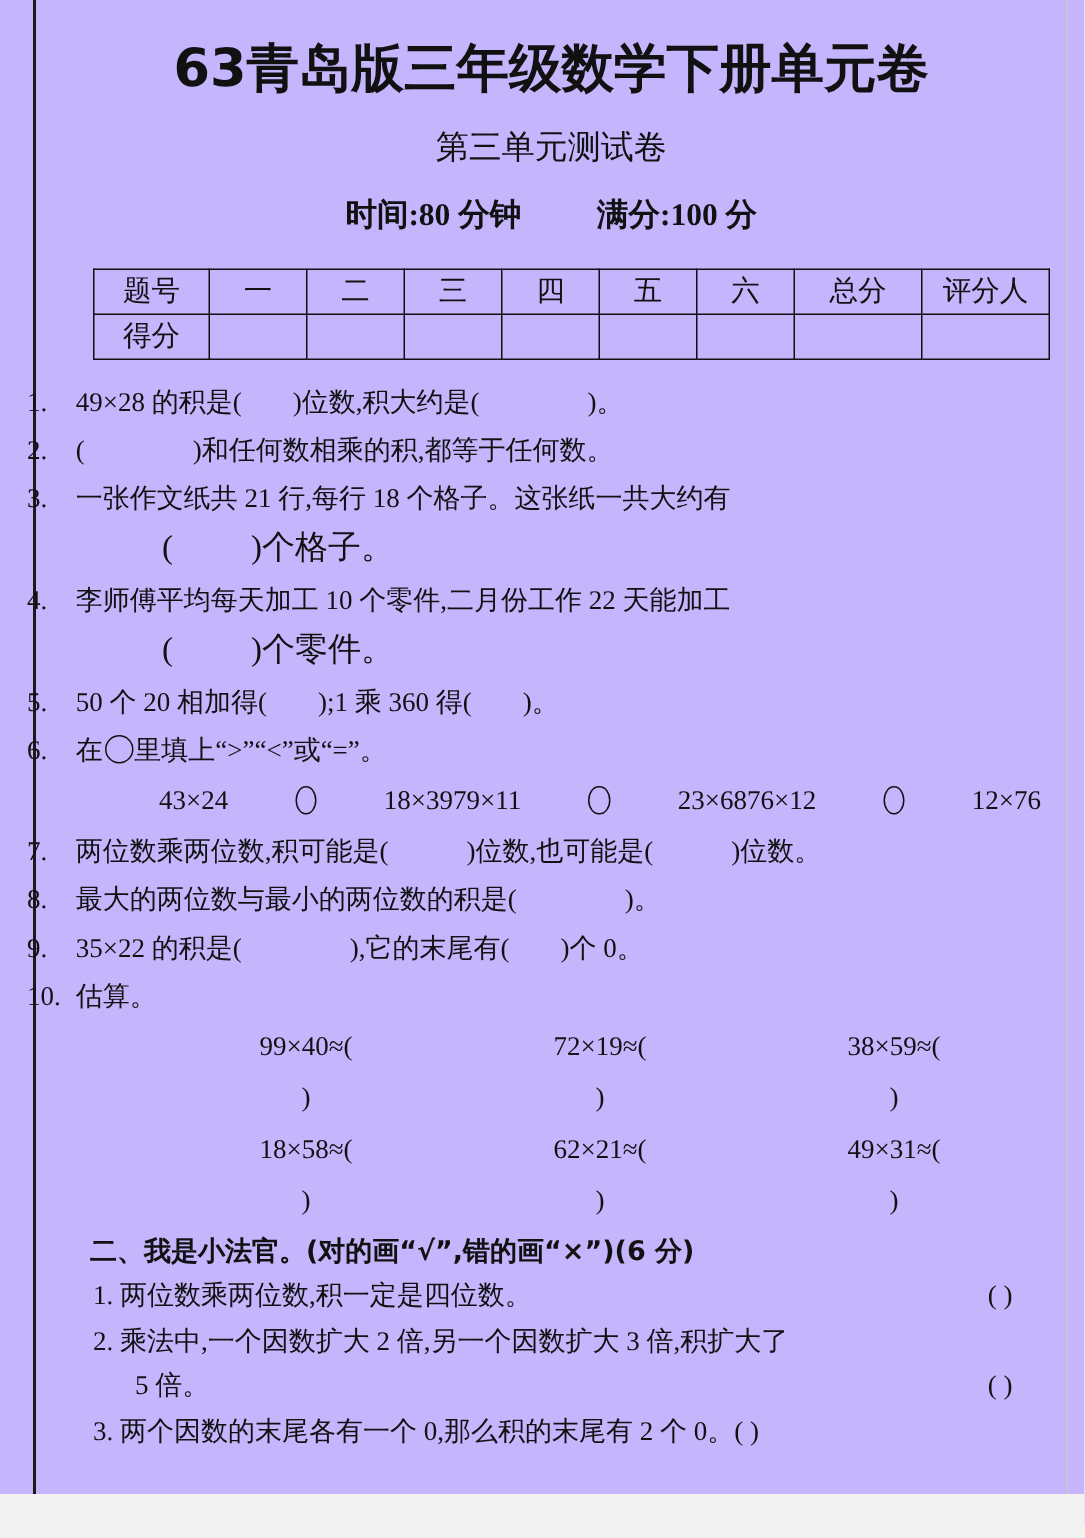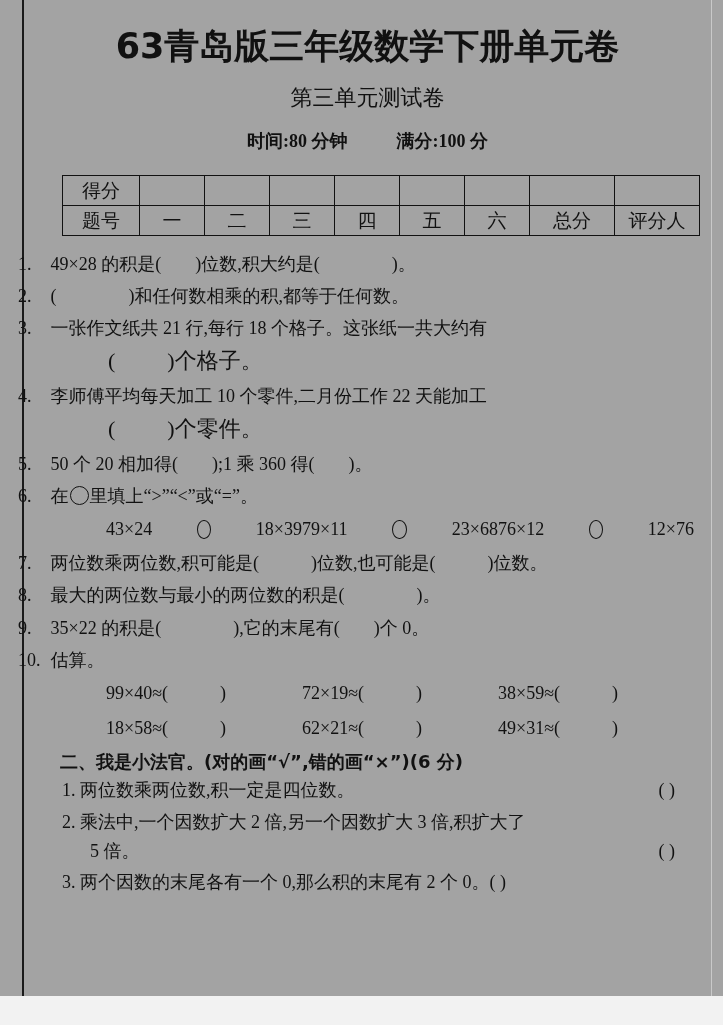--- a/index.html
+++ b/index.html
@@ -8,21 +8,21 @@
     background: #ffffff;
   }
   body {
     font-family: "Liberation Serif", "DejaVu Serif", serif;
     color: #111111;
   }
   #page {
     position: relative;
     width: 723px;
     height: 1025px;
-    background: #a3a3a3;
+    background: #c4b5fd;
     overflow: hidden;
   }
   
   .edge-rule {
     position: absolute;
     top: 0;
     width: 2px;
     background: #1a1a1a;
   }
   .edge-rule.left  { left: 22px;  height: 996px; }
@@ -58,21 +58,21 @@
   }
   .doc-subtitle {
     text-align: center;
     font-size: 22px;
     font-weight: normal;
     margin-top: 19px;
     line-height: 1.2;
   }
   .meta-line {
     text-align: center;
-    font-size: 18px;
+    font-size: 21px;
     font-weight: bold;
     margin-top: 18px;
   }
   .meta-line .gap { display: inline-block; width: 40px; }
 
   
   .score-table-wrap {
     margin-top: 22px;
     padding-left: 24px;
     padding-right: 14px;
@@ -131,21 +131,21 @@
     line-height: 1.9;
     margin-top: 1px;
   }
   .expr-row .cell {
     white-space: nowrap;
     display: flex;
     align-items: center;
   }
   .expr-row.cmp .cell { width: 196px; gap: 44px; }
   .expr-row.cmp2 .cell { width: 196px; }
-  .expr-row.est .cell { width: 196px; }
+  .expr-row.est .cell { width: 196px; flex-direction: column; }
 
   .circle {
     display: inline-block;
     width: 19px;
     height: 19px;
     border: 1.5px solid #111111;
     border-radius: 50%;
     margin: 0 1px;
     vertical-align: -3px;
     box-sizing: border-box;
@@ -192,41 +192,41 @@
     <div class="meta-line">
       <span>时间:80 分钟</span>
       <span class="gap"></span>
       <span>满分:100 分</span>
     </div>
 
     <div class="score-table-wrap">
       <table class="score-table">
         <tbody>
             <tr>
-          <td class="lbl">得分</td>
-          <td class="num"></td>
-          <td class="num"></td>
-          <td class="num"></td>
-          <td class="num"></td>
-          <td class="num"></td>
-          <td class="num"></td>
-          <td class="wide"></td>
-          <td class="wide"></td>
-        </tr>
-        <tr>
           <td class="lbl">题号</td>
           <td class="num">一</td>
           <td class="num">二</td>
           <td class="num">三</td>
           <td class="num">四</td>
           <td class="num">五</td>
           <td class="num">六</td>
           <td class="wide">总分</td>
           <td class="wide">评分人</td>
         </tr>
+        <tr>
+          <td class="lbl">得分</td>
+          <td class="num"></td>
+          <td class="num"></td>
+          <td class="num"></td>
+          <td class="num"></td>
+          <td class="num"></td>
+          <td class="num"></td>
+          <td class="wide"></td>
+          <td class="wide"></td>
+        </tr>
       </tbody>
         </table>
     </div>
 
     <div class="section">
 
       <div class="q">
         <span class="idx">1.</span>
         <span>49×28 的积是(</span><span class="blank-s"></span><span>)位数,积大约是(</span><span class="blank-l"></span><span>)。</span>
       </div>

